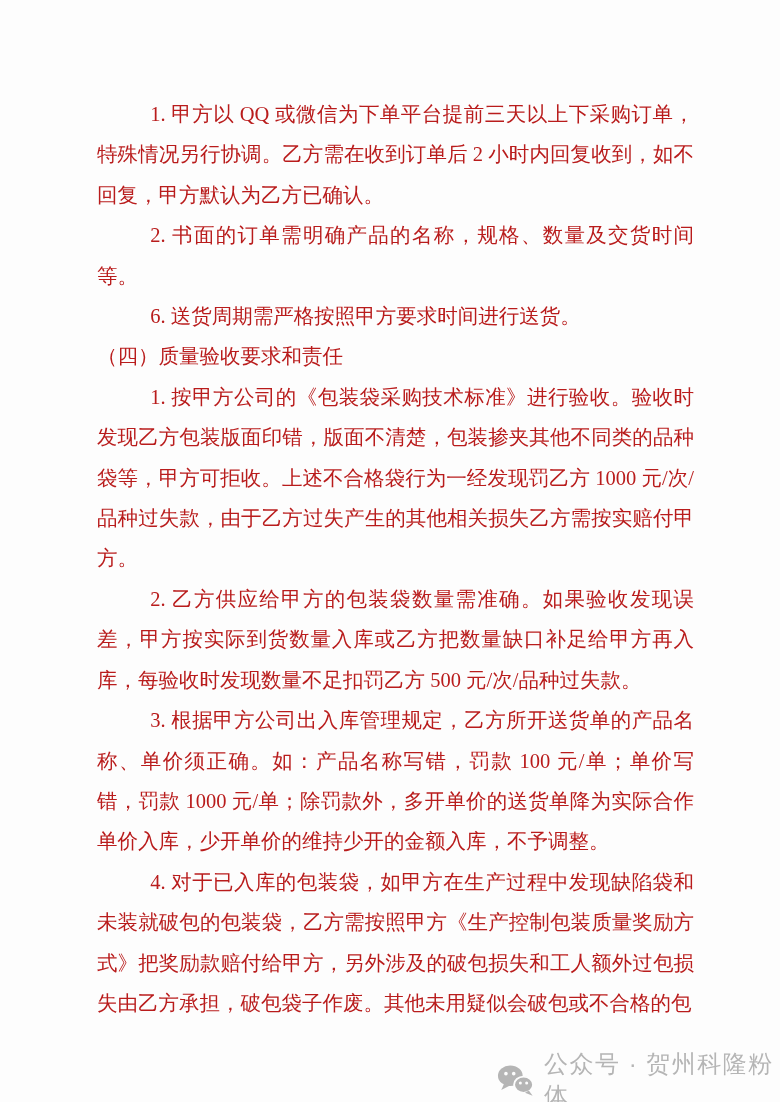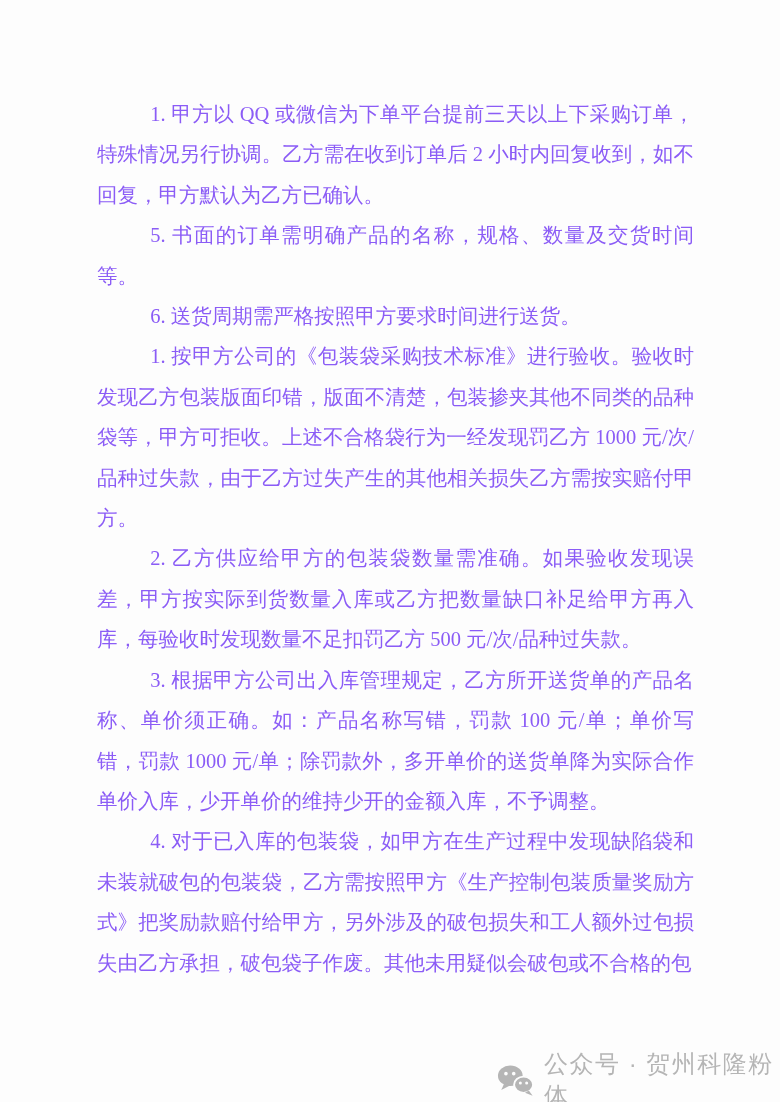--- a/index.html
+++ b/index.html
@@ -53,24 +53,25 @@
     height: 33px;
     display: block;
     flex: 0 0 auto;
   }
 </style>
 </head>
 <body>
 
 <div class="page">
 
-  <div class="content" id="doc-content" style="color: #8b5cf6;">
+  <div class="content" id="doc-content" style="color: #b91c1c;">
       <p class="indent">1. 甲方以 QQ 或微信为下单平台提前三天以上下采购订单，特殊情况另行协调。乙方需在收到订单后 2 小时内回复收到，如不回复，甲方默认为乙方已确认。</p>
-      <p class="indent">5. 书面的订单需明确产品的名称，规格、数量及交货时间等。</p>
+      <p class="indent">2. 书面的订单需明确产品的名称，规格、数量及交货时间等。</p>
       <p class="indent">6. 送货周期需严格按照甲方要求时间进行送货。</p>
+      <p class="">（四）质量验收要求和责任</p>
       <p class="indent">1. 按甲方公司的《包装袋采购技术标准》进行验收。验收时发现乙方包装版面印错，版面不清楚，包装掺夹其他不同类的品种袋等，甲方可拒收。上述不合格袋行为一经发现罚乙方 1000 元/次/品种过失款，由于乙方过失产生的其他相关损失乙方需按实赔付甲方。</p>
       <p class="indent">2. 乙方供应给甲方的包装袋数量需准确。如果验收发现误差，甲方按实际到货数量入库或乙方把数量缺口补足给甲方再入库，每验收时发现数量不足扣罚乙方 500 元/次/品种过失款。</p>
       <p class="indent">3. 根据甲方公司出入库管理规定，乙方所开送货单的产品名称、单价须正确。如：产品名称写错，罚款 100 元/单；单价写错，罚款 1000 元/单；除罚款外，多开单价的送货单降为实际合作单价入库，少开单价的维持少开的金额入库，不予调整。</p>
       <p class="indent">4. 对于已入库的包装袋，如甲方在生产过程中发现缺陷袋和未装就破包的包装袋，乙方需按照甲方《生产控制包装质量奖励方式》把奖励款赔付给甲方，另外涉及的破包损失和工人额外过包损失由乙方承担，破包袋子作废。其他未用疑似会破包或不合格的包</p>
     </div>
 
   <div class="watermark" style="color: rgb(181, 181, 181);">
     <svg class="wm-icon" viewBox="0 0 40 34" xmlns="http://www.w3.org/2000/svg">
       <g id="wm-icon-group" fill="#b5b5b5">
         <ellipse cx="14" cy="12" rx="13" ry="10.8"></ellipse>

